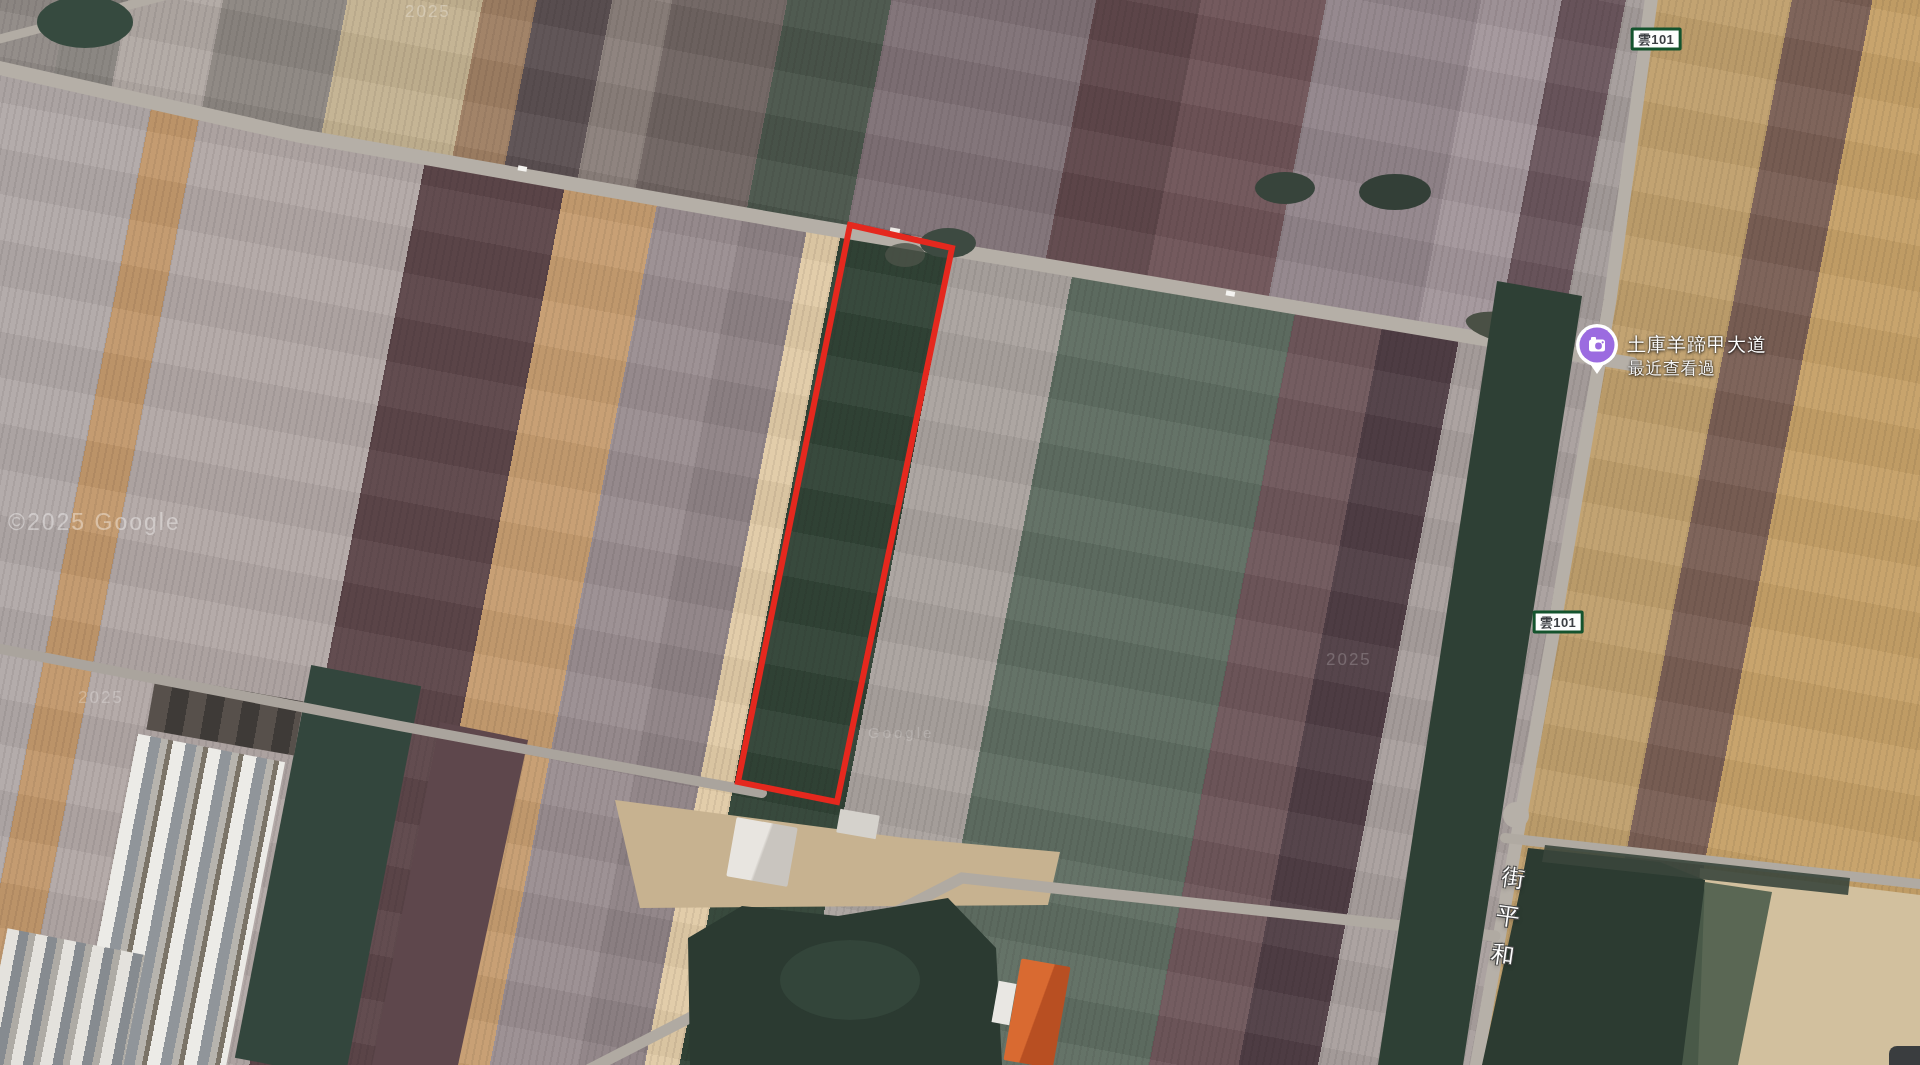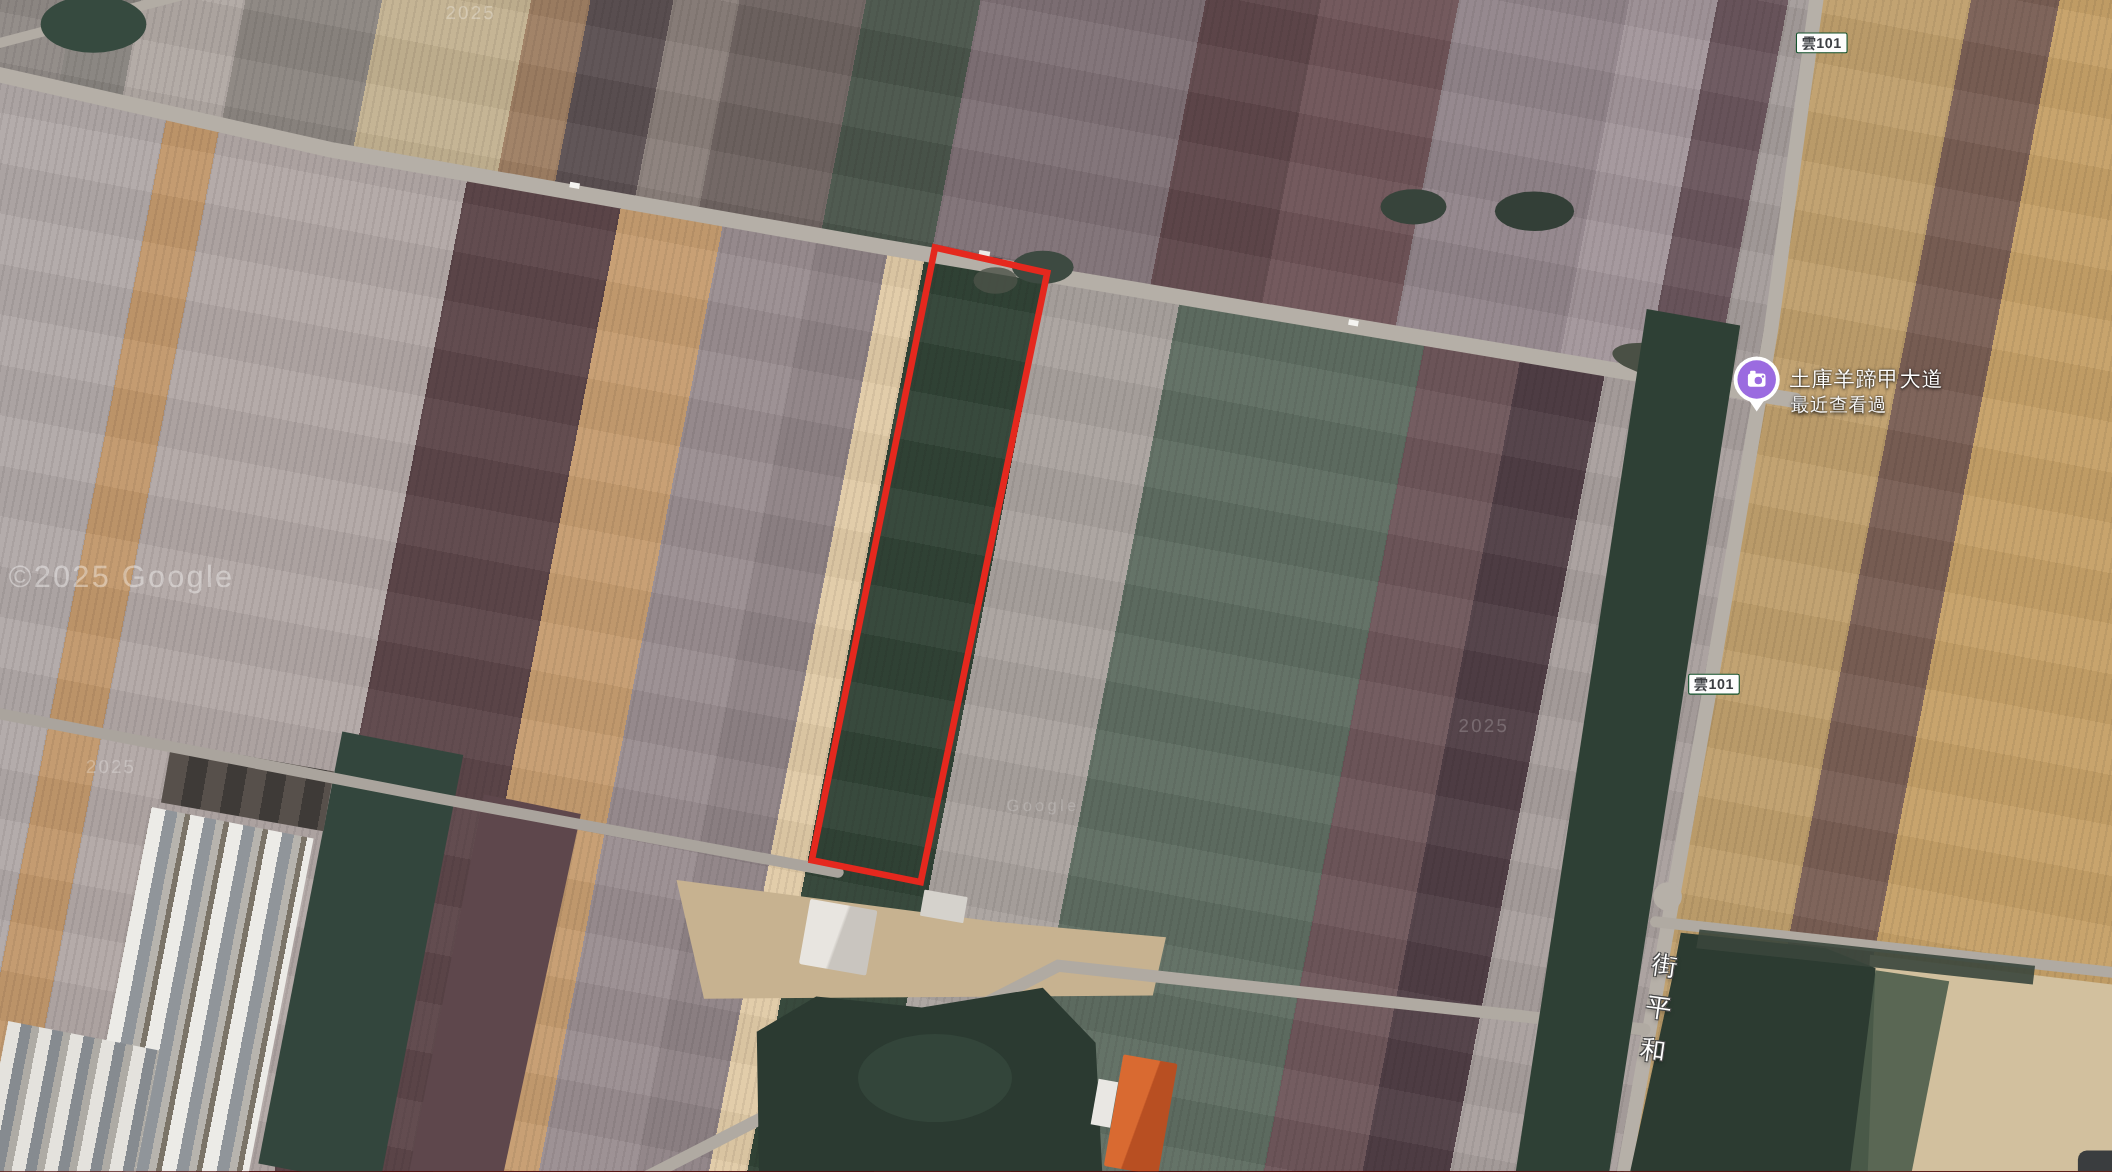--- a/index.html
+++ b/index.html
@@ -46,37 +46,37 @@
   #farm-sheds-dark{left:150px;top:688px;width:150px;height:55px;transform:rotate(10deg);
     background:repeating-linear-gradient(90deg,#57504b 0 18px,#3e3a37 18px 36px);}
   #field-strip-teal{left:272px;top:672px;width:112px;height:400px;transform:rotate(11deg);background:#33463d;}
   #barn-white{left:731px;top:822px;width:62px;height:60px;transform:rotate(10deg);
     background:linear-gradient(100deg,#e8e5e0 48%,#c9c5bf 52%);border-radius:2px;}
   #shed-white{left:838px;top:812px;width:40px;height:24px;transform:rotate(10deg);background:#d5d2cc;border-radius:1px;}
   #building-orange{left:1012px;top:962px;width:50px;height:103px;transform:rotate(10deg);
     background:linear-gradient(100deg,#d96a31 49%,#b84f22 51%);border-radius:2px;}
   #shed-white-2{left:995px;top:982px;width:18px;height:42px;transform:rotate(10deg);background:#e9e7e3;}
   
-  .shield{position:absolute;transform:translate(-50%,-50%);background:#fdfdfd;border:1px solid #14532d;
+  .shield{position:absolute;transform:translate(-50%,-50%);background:#fdfdfd;border:3px solid #14532d;
     border-radius:2px;color:#3b3e42;font-size:13px;font-weight:bold;line-height:17px;padding:0 4px;
     white-space:nowrap;letter-spacing:.5px;}
   #place-label-pin{position:absolute;left:1574px;top:322px;}
   #place-label-title{position:absolute;left:1627px;top:332px;color:#fff;font-size:19px;font-weight:500;
     letter-spacing:1px;white-space:nowrap;text-shadow:0 1px 3px rgba(0,0,0,.9),0 0 2px rgba(0,0,0,.7);text-align:right;}
   #place-label-subtitle{position:absolute;left:1628px;top:357px;color:rgba(255,255,255,.95);font-size:17px;
     letter-spacing:.5px;white-space:nowrap;text-shadow:0 1px 3px rgba(0,0,0,.9),0 0 2px rgba(0,0,0,.7);}
   #street-label{position:absolute;left:1494px;top:862px;width:28px;transform:rotate(8deg);
     display:flex;flex-direction:column;align-items:center;gap:8px;color:#fff;font-size:23px;font-weight:400;
     text-shadow:-1px -1px 0 #4a4a4a,1px -1px 0 #4a4a4a,-1px 1px 0 #4a4a4a,1px 1px 0 #4a4a4a,0 2px 4px rgba(0,0,0,.5);}
   .wm{position:absolute;color:#fff;letter-spacing:2px;white-space:nowrap;}
-  #wm-copyright{left:8px;top:509px;font-size:28px;opacity:.38;}
+  #wm-copyright{left:8px;top:509px;font-size:23px;opacity:.38;}
   #wm-year-top{left:405px;top:2px;font-size:17px;opacity:.28;}
   #wm-year-left{left:78px;top:688px;font-size:17px;opacity:.25;}
   #wm-year-mid{left:1326px;top:650px;font-size:17px;opacity:.20;}
-  #wm-brand-faint{left:915px;top:724px;font-size:15px;opacity:.18;letter-spacing:3px;}
+  #wm-brand-faint{left:868px;top:724px;font-size:15px;opacity:.18;letter-spacing:3px;}
   #corner-ui-chip{position:absolute;left:1889px;top:1046px;width:31px;height:19px;background:#3a3d3f;
     border-radius:8px 0 0 0;}
 </style>
 </head>
 <body>
 
 <div id="map-canvas">
 
   <div class="band" id="band-top"></div>
   <div class="band" id="band-middle"></div>

